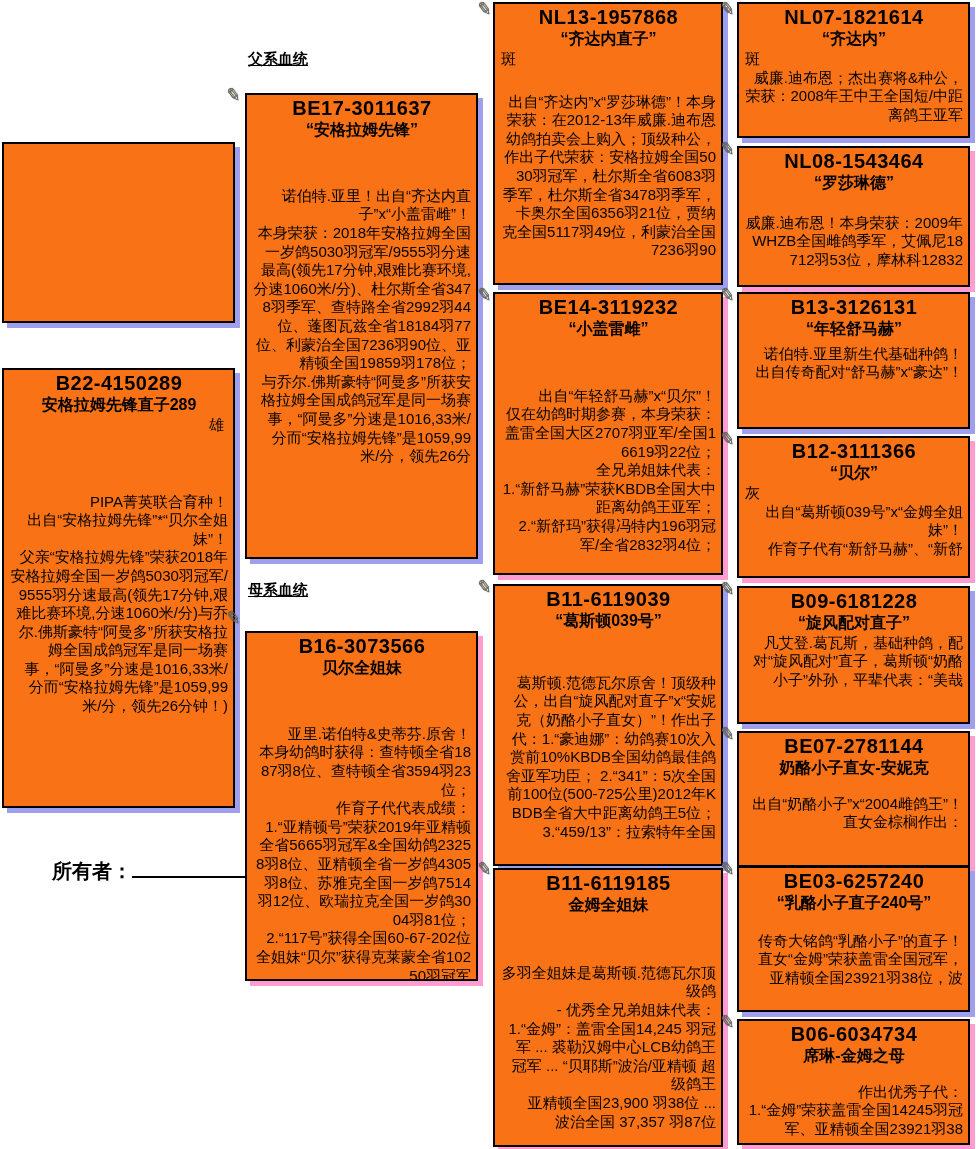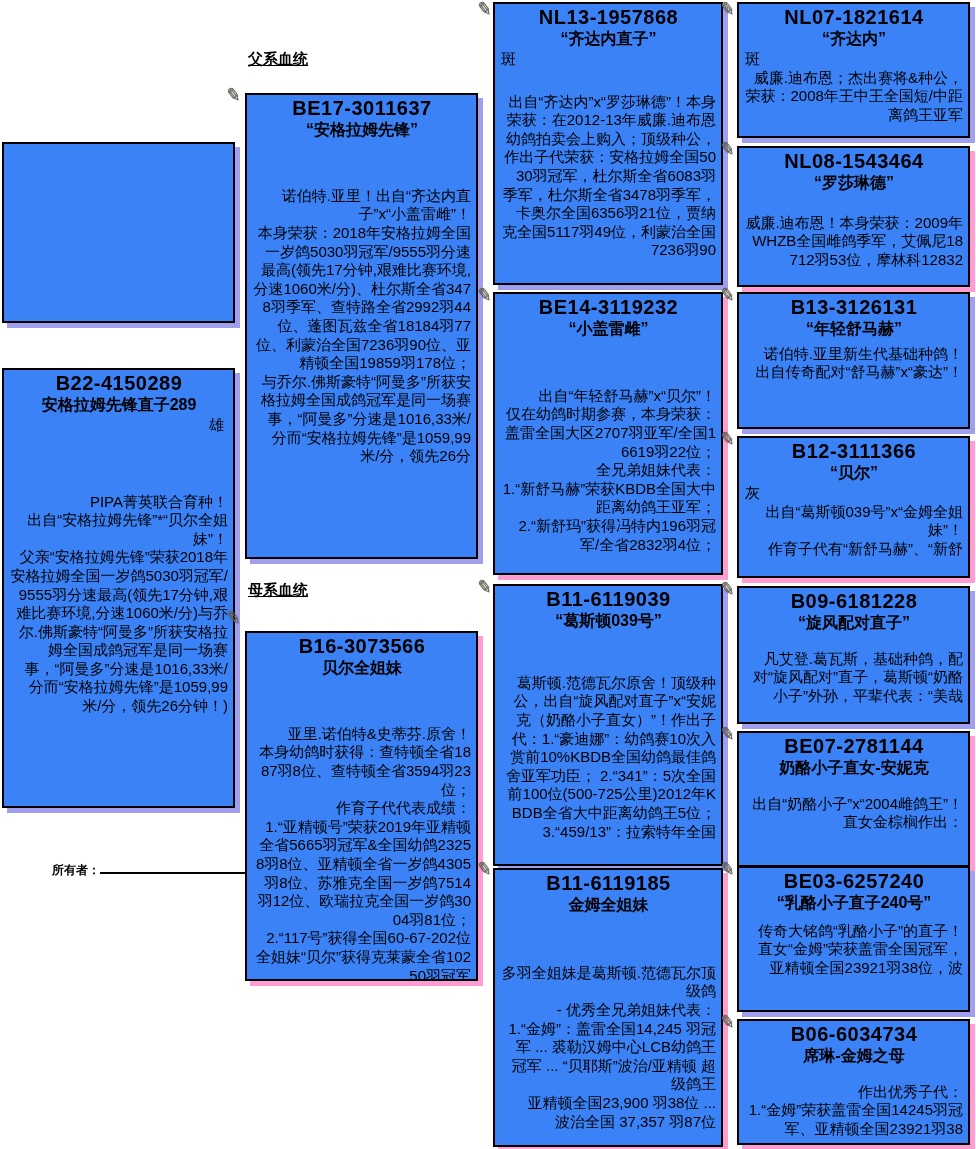--- a/index.html
+++ b/index.html
@@ -2,35 +2,35 @@
 <html style="--sire-shadow: #9f9fee; --dam-shadow: #ff9cd2;"><head>
 <meta charset="utf-8">
 <style>
   html,body{margin:0;padding:0;}
   body{
     width:976px;height:1149px;position:relative;background:#ffffff;
     font-family:"Liberation Sans","DejaVu Sans",sans-serif;color:#000;
     overflow:hidden;
   }
   .pbox{
-    position:absolute;background:#3b82f6;border:2px solid #000;
+    position:absolute;background:#f97316;border:2px solid #000;
     box-sizing:border-box;overflow:hidden;padding:2px 5px 2px 6px;
   }
   .pbox.sire{box-shadow:5px 5px 0 var(--sire-shadow);}
   .pbox.dam{box-shadow:5px 5px 0 var(--dam-shadow);}
   .bid{text-align:center;font-weight:bold;font-size:20px;line-height:1.15;letter-spacing:.5px;}
   .bname{text-align:center;font-weight:bold;font-size:16px;line-height:1.3;}
   .bsex{text-align:right;font-size:15px;line-height:1.25;padding-right:4px;}
   .bcolor{text-align:left;font-size:15px;line-height:1.25;}
   .bbody{
     font-size:15px;line-height:1.24;white-space:pre-wrap;
     word-break:break-all;text-align:right;
   }
   .sideline{position:absolute;font-weight:bold;font-size:15px;text-decoration:underline;}
-  .owner{position:absolute;font-weight:bold;font-size:12px;}
+  .owner{position:absolute;font-weight:bold;font-size:20px;}
   .owner-line{
     display:inline-block;width:148px;height:14px;
     border-bottom:2px solid #000;vertical-align:baseline;
   }
   .pen{
     position:absolute;font-size:18px;line-height:1;color:#6e6e5e;
     transform:rotate(8deg);cursor:pointer;user-select:none;
     text-shadow:0 0 1px #333;
   }
 </style>
@@ -129,34 +129,34 @@
   <div class="bid">B12-3111366</div>
   <div class="bname">“贝尔”</div>
   <div class="bcolor">灰</div>
   <div class="bbody">出自“葛斯顿039号”x“金姆全姐妹”！
 作育子代有“新舒马赫”、“新舒</div>
 </div>
 
 <div class="pbox sire" style="left:737px;top:586px;width:233px;height:138px">
   <div class="bid">B09-6181228</div>
   <div class="bname">“旋风配对直子”</div>
-  <div class="bbody" style="margin-top:16px">凡艾登.葛瓦斯，基础种鸽，配对“旋风配对”直子，葛斯顿“奶酪小子”外孙，平辈代表：“美哉</div>
+  <div class="bbody" style="">凡艾登.葛瓦斯，基础种鸽，配对“旋风配对”直子，葛斯顿“奶酪小子”外孙，平辈代表：“美哉</div>
 </div>
 
 <div class="pbox dam" style="left:737px;top:731px;width:233px;height:136px">
   <div class="bid">BE07-2781144</div>
   <div class="bname">奶酪小子直女-安妮克</div>
   <div class="bbody" style="margin-top:16px">出自“奶酪小子”x“2004雌鸽王”！
 直女金棕榈作出：</div>
 </div>
 
 <div class="pbox sire" style="left:737px;top:866px;width:233px;height:146px">
   <div class="bid">BE03-6257240</div>
   <div class="bname">“乳酪小子直子240号”</div>
-  <div class="bbody" style="margin-top:8px">传奇大铭鸽“乳酪小子”的直子！直女“金姆”荣获盖雷全国冠军，亚精顿全国23921羽38位，波</div>
+  <div class="bbody" style="margin-top:18px">传奇大铭鸽“乳酪小子”的直子！直女“金姆”荣获盖雷全国冠军，亚精顿全国23921羽38位，波</div>
 </div>
 
 <div class="pbox dam" style="left:737px;top:1019px;width:233px;height:126px">
   <div class="bid">B06-6034734</div>
   <div class="bname">席琳-金姆之母</div>
   <div class="bbody" style="margin-top:16px">作出优秀子代：
 1.“金姆”荣获盖雷全国14245羽冠军、亚精顿全国23921羽38</div>
 </div>
 
 <span class="pen" style="left:226px;top:86px">✎</span>

